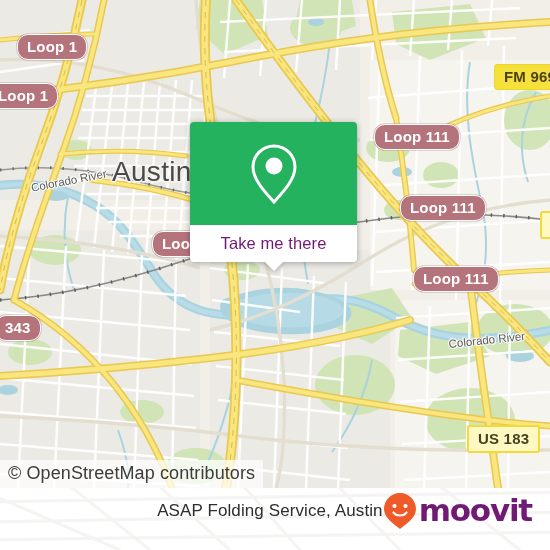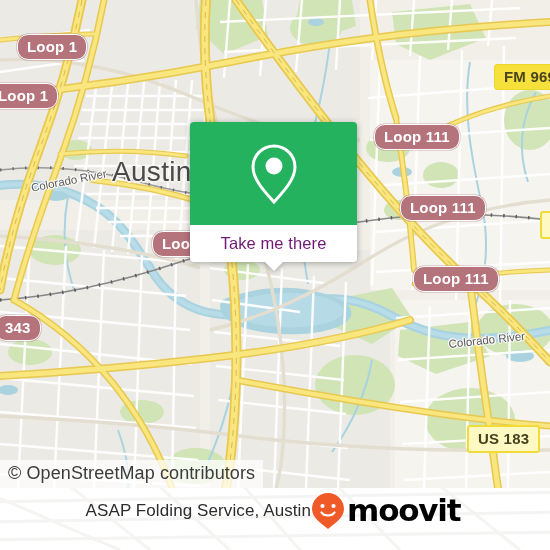--- a/index.html
+++ b/index.html
@@ -152,21 +152,21 @@
   
   .footer {
     position: absolute;
     left: 0;
     top: 488px;
     width: 550px;
     height: 62px;
     background: #ffffff;
     display: flex;
     align-items: center;
-    justify-content: center;
+    justify-content: flex-end;
     padding: 0 18px 17px 14px;
     box-sizing: border-box;
     overflow: hidden;
   }
   .footer-bg {
     position: absolute;
     left: 0; top: 0;
     width: 550px; height: 62px;
     opacity: 0.5;
     pointer-events: none;
@@ -184,21 +184,21 @@
     position: relative;
     display: flex;
     align-items: center;
     gap: 2px;
     z-index: 2;
   }
   .brand-mark { display: block; }
   .brand-name {
     font-size: 31px;
     font-weight: bold;
-    color: #000000;
+    color: #701a75;
     font-family: "DejaVu Sans", sans-serif;
     letter-spacing: -1.2px;
     line-height: 1;
   }
 </style>
 </head>
 <body>
 
 <div id="app">
 

